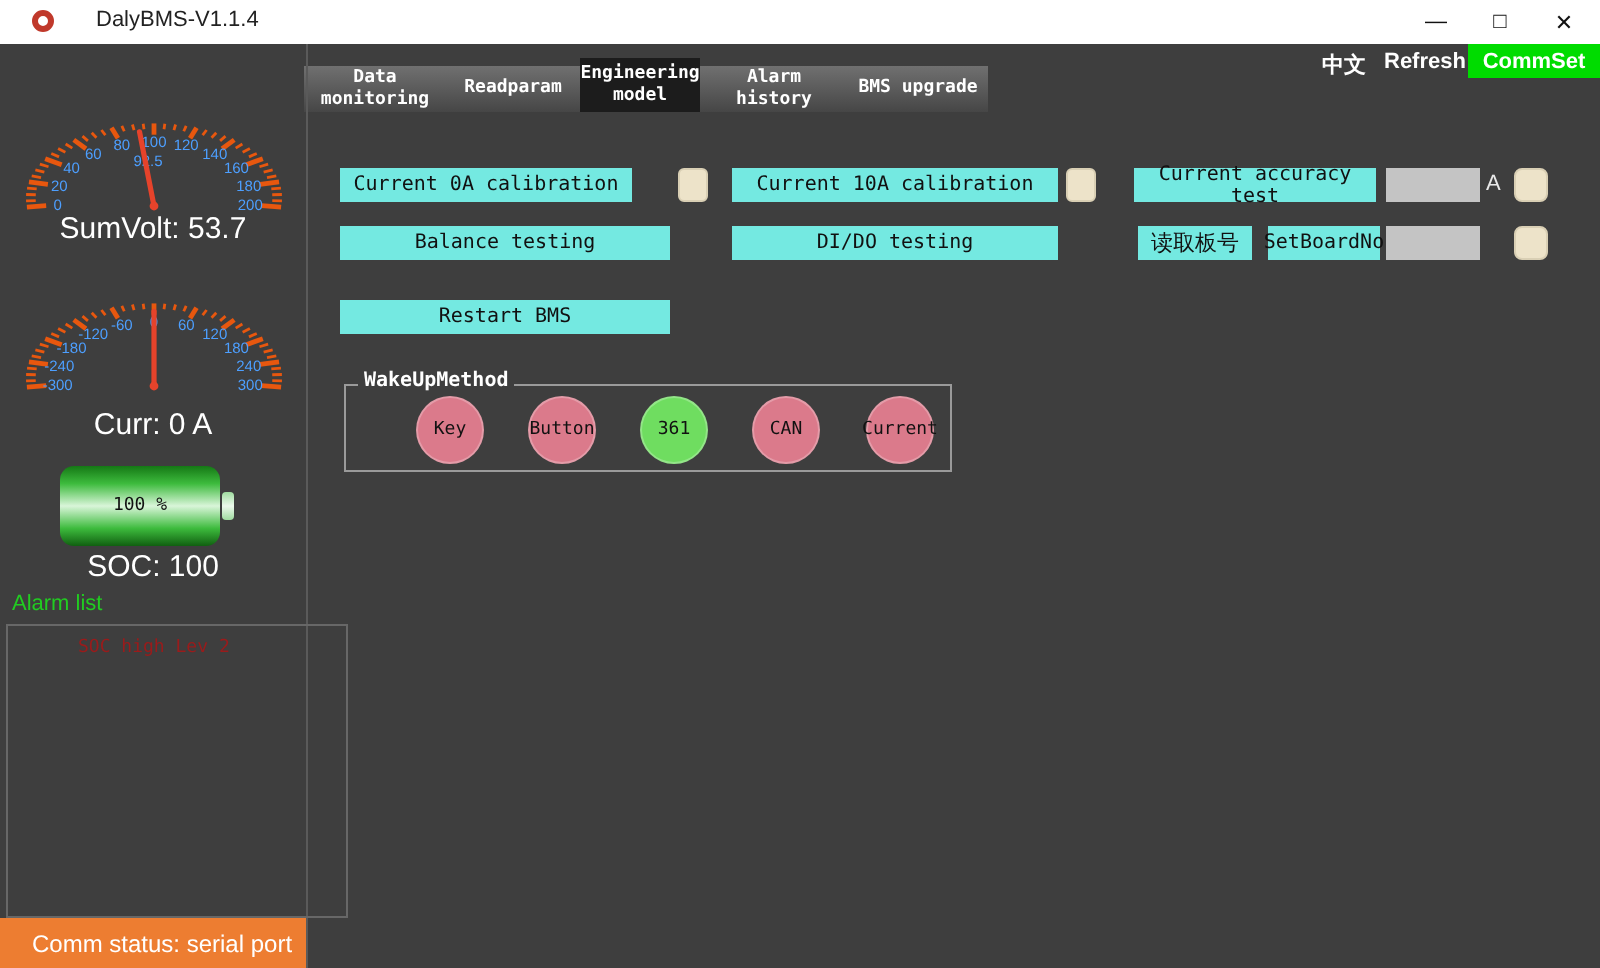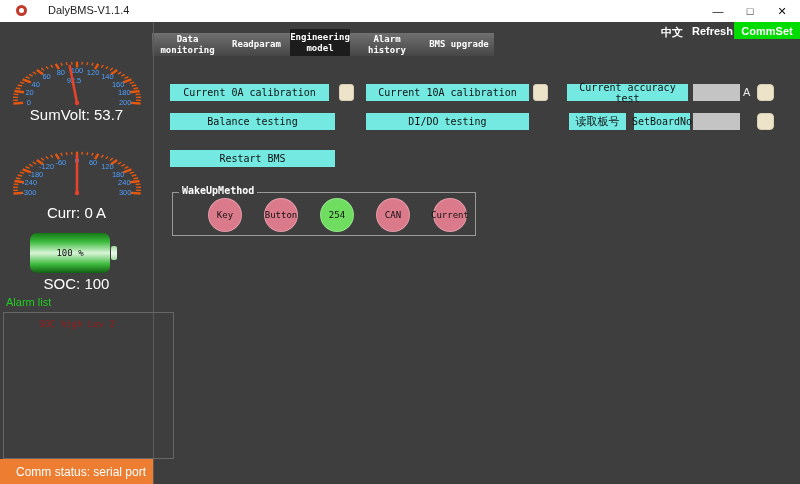--- a/index.html
+++ b/index.html
@@ -210,21 +210,21 @@
 <div class="battery-nub"></div>
 <div class="soc-caption">SOC: 100</div>
 
 <div class="alarm-title">Alarm list</div>
 <div class="alarm-panel">
   <div class="alarm-entry">SOC high Lev 2</div>
 </div>
 
 <div class="comm-status">Comm status: serial port</div>
 
-<button class="cyan-btn" style="left:170px;top:84px;width:159px">Current 0A calibration</button>
+<button class="cyan-btn" style="left:170px;top:84px;width:146px">Current 0A calibration</button>
 <div class="beige-box" style="left:339px;top:84px;width:15px"></div>
 
 <button class="cyan-btn" style="left:366px;top:84px;width:163px">Current 10A calibration</button>
 <div class="beige-box" style="left:533px;top:84px;width:15px"></div>
 
 <button class="cyan-btn" style="left:567px;top:84px;width:121px">Current accuracy test</button>
 <input class="gray-input" style="left: 693px; top: 84px;" value="">
 <span class="unit-label" style="left:743px;top:86px">A</span>
 <div class="beige-box" style="left:757px;top:84px;width:17px;border-radius:4px"></div>
 
@@ -234,15 +234,15 @@
 <button class="cyan-btn" style="left:634px;top:113px;width:56px">SetBoardNo</button>
 <input class="gray-input" style="left: 693px; top: 113px;" value="">
 <div class="beige-box" style="left:757px;top:113px;width:17px;border-radius:4px"></div>
 
 <button class="cyan-btn" style="left:170px;top:150px;width:165px">Restart BMS</button>
 
 <div class="wake-group"></div>
 <div class="wake-label">WakeUpMethod</div>
 <div class="wake-circle" style="left:208px">Key</div>
 <div class="wake-circle" style="left:264px">Button</div>
-<div class="wake-circle active" style="left:320px">254</div>
+<div class="wake-circle active" style="left:320px">361</div>
 <div class="wake-circle" style="left:376px">CAN</div>
 <div class="wake-circle" style="left:433px">Current</div>
 
 </body></html>

